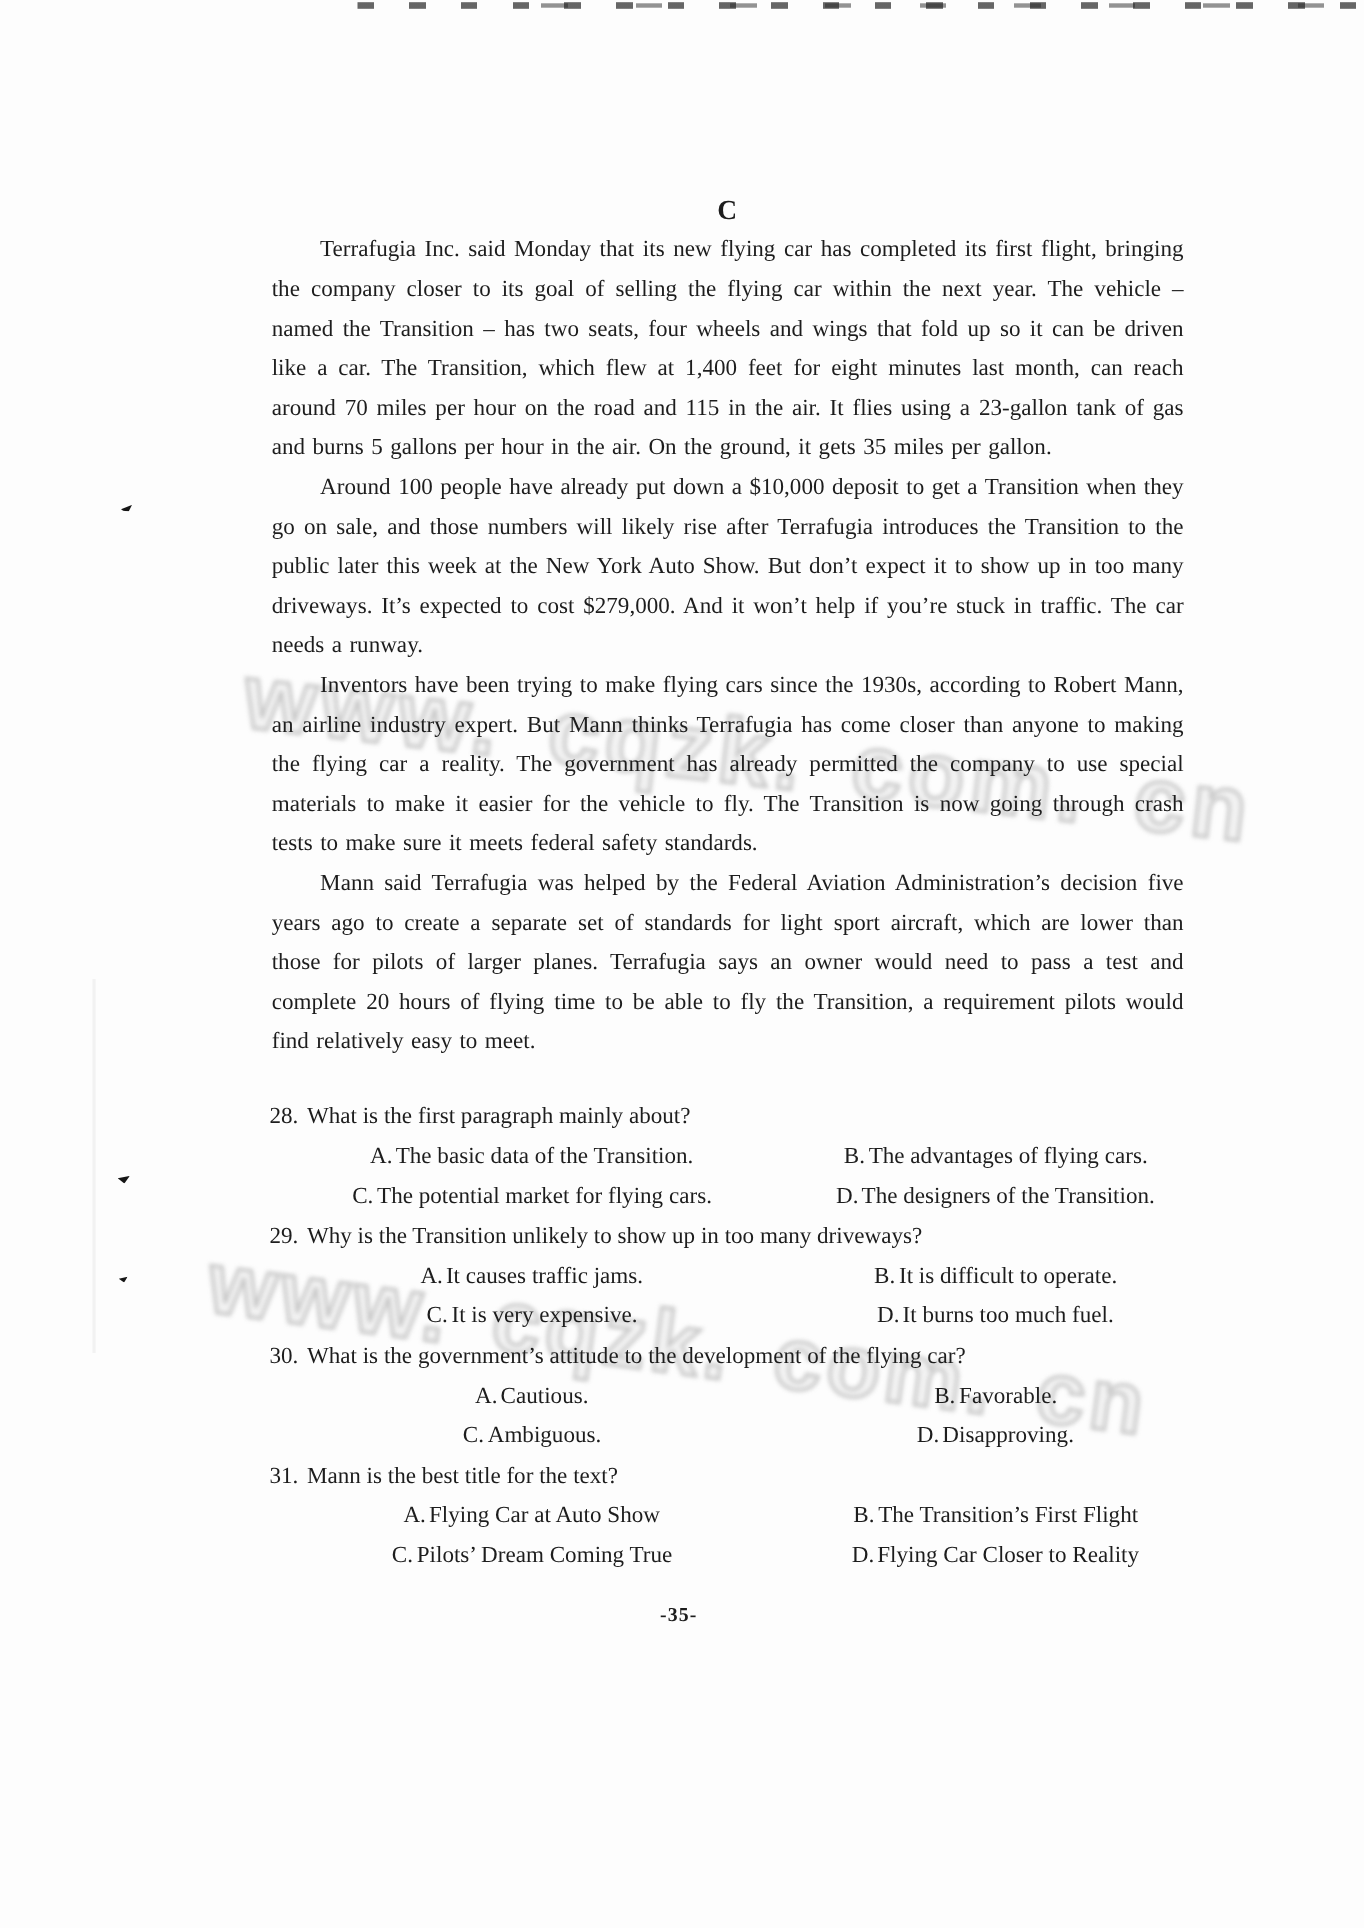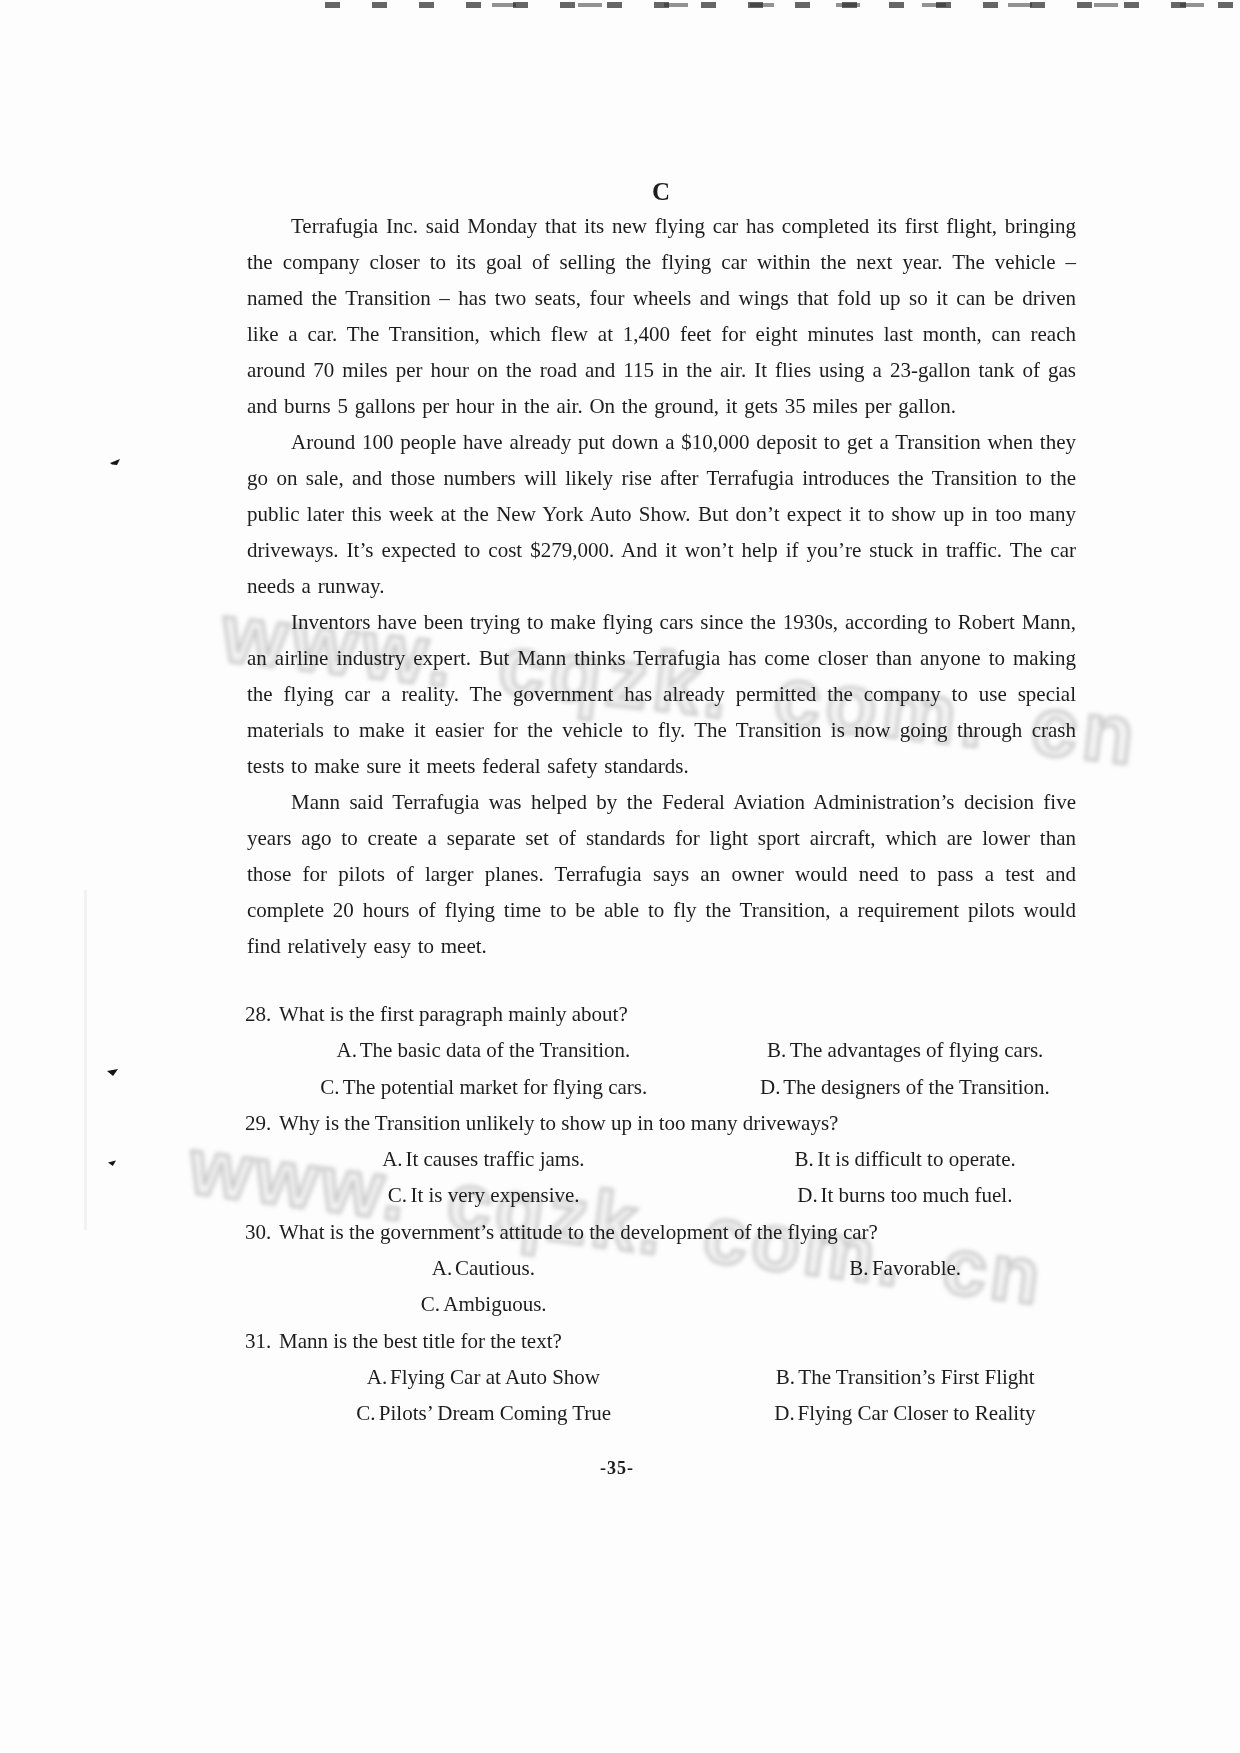--- a/index.html
+++ b/index.html
@@ -125,20 +125,21 @@
     </div>
 
     <div class="question">
       <p class="stem"><span class="qnum">30.</span><span>What is the government’s attitude to the development of the flying car?</span></p>
       <div class="opt-row">
         <span class="opt col1"><span class="olabel">A.</span><span>Cautious.</span></span>
         <span class="opt col2"><span class="olabel">B.</span><span>Favorable.</span></span>
       </div>
       <div class="opt-row">
         <span class="opt col1"><span class="olabel">C.</span><span>Ambiguous.</span></span>
+        <span class="opt col2"><span class="olabel">D.</span><span>Disapproving.</span></span>
       </div>
     </div>
 
     <div class="question">
       <p class="stem"><span class="qnum">31.</span><span>Mann is the best title for the text?</span></p>
       <div class="opt-row">
         <span class="opt col1"><span class="olabel">A.</span><span>Flying Car at Auto Show</span></span>
         <span class="opt col2"><span class="olabel">B.</span><span>The Transition’s First Flight</span></span>
       </div>
       <div class="opt-row">

